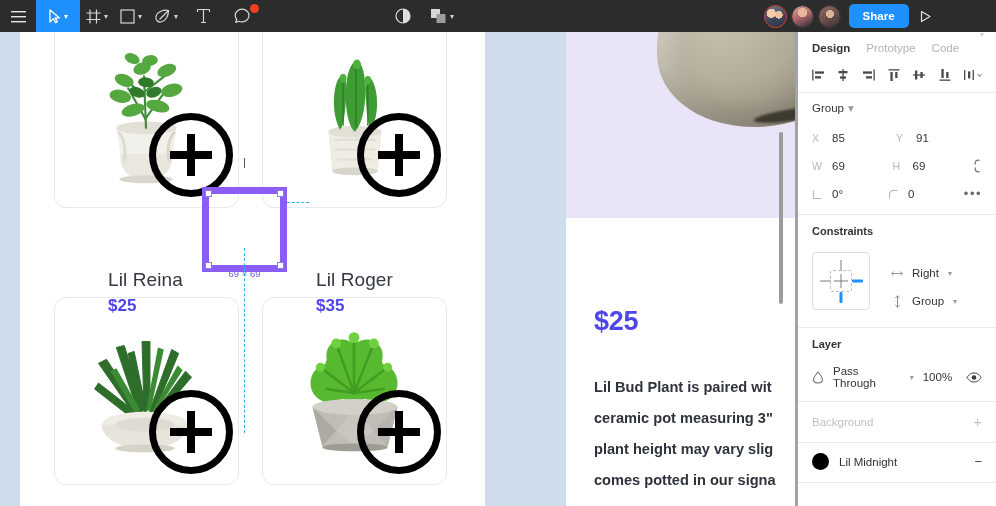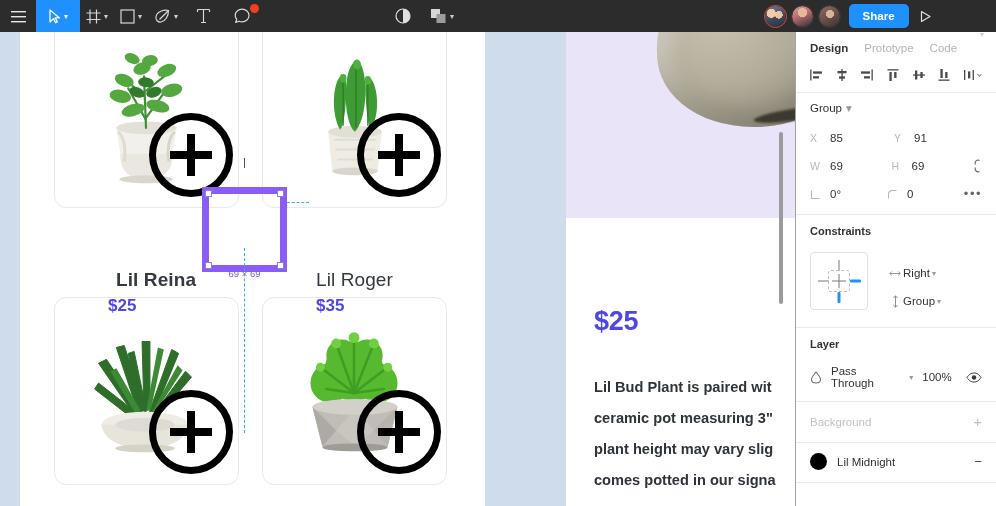--- a/index.html
+++ b/index.html
@@ -124,21 +124,21 @@
   .plus.p3 { left: 94px; top: 92px; }
   .plus.p4 { left: 94px; top: 92px; }
 
   .card-title {
     position: absolute; font-size: 19px; color: #333842;
     letter-spacing: .1px;
   }
   .card-price {
     position: absolute; font-size: 17px; font-weight: bold; color: #4f46e9;
   }
-  .t1 { left: 62px;  top: 237px; font-weight: bold; }
+  .t1 { left: 54px;  top: 237px; }
   .pr1{ left: 54px;  top: 264px; }
   .t2 { left: 262px; top: 237px; }
   .pr2{ left: 262px; top: 264px; }
 
   
   .sel {
     position: absolute; left: 148px; top: 131px;
     width: 85px; height: 85px;
     border: 7px solid #8b5cf6; box-sizing: border-box; margin-top: 24px;
   }
@@ -212,21 +212,21 @@
     position: absolute; left: 213px; top: 100px;
     width: 4px; height: 172px; border-radius: 2px;
     background: #9b9b9b;
   }
 
   
   .panel {
     position: absolute; top: 32px; right: 0;
     width: 201px; height: 474px;
     background: #ffffff;
-    border-left: 1px solid #a3a3a3;
+    border-left: 3px solid #a3a3a3;
     font-size: 11px; color: #333;
   }
   .tabs {
     display: flex; align-items: center; gap: 16px;
     height: 32px; padding: 0 14px;
   }
   .tab { font-size: 11.5px; color: #b3b3b3; cursor: pointer; }
   .tab.active { color: #333333; font-weight: bold; }
 
   .align-row {
@@ -264,21 +264,21 @@
     width: 22px; height: 22px; border: 1px dashed #bdbdbd; border-radius: 3px;
   }
   .cbox .center::before { content:""; position:absolute; left:50%; top:3px; bottom:3px; width:1px; background:#7a7a7a; transform:translateX(-50%); }
   .cbox .center::after  { content:""; position:absolute; top:50%; left:3px; right:3px; height:1px; background:#7a7a7a; transform:translateY(-50%); }
   .cbox .arm { position: absolute; background: #7a7a7a; }
   .cbox .arm.top { left: 50%; top: 7px; width: 1px; height: 11px; transform: translateX(-50%); }
   .cbox .arm.left { top: 50%; left: 7px; height: 1px; width: 11px; transform: translateY(-50%); }
   .cbox .arm.right { top: 50%; right: 6px; height: 3px; width: 11px; transform: translateY(-50%); background: #1e90ff; border-radius: 1px; }
   .cbox .arm.bottom { left: 50%; bottom: 6px; width: 3px; height: 11px; transform: translateX(-50%); background: #1e90ff; border-radius: 1px; }
   .cdrops { display: inline-block; vertical-align: top; margin-left: 18px; padding-top: 7px; }
-  .cdrop { display: flex; align-items: center; gap: 2px; height: 28px; cursor: pointer; }
+  .cdrop { display: flex; align-items: center; gap: 9px; height: 28px; cursor: pointer; }
   .cdrop .ci { width: 12px; color: #8d8d8d; display: flex; align-items: center; justify-content: center; }
   .cdrop .ct { font-size: 11.5px; color: #333; }
 
   .layer-row { display: flex; align-items: center; padding: 2px 14px 12px; gap: 9px; }
   .layer-row .blend { font-size: 11.5px; color: #333; cursor: pointer; }
   .layer-row .op { margin-left: auto; font-size: 11.5px; color: #333; cursor: text; }
   .layer-row .eye { width: 22px; display: flex; justify-content: flex-end; cursor: pointer; color: #333; }
 
   .bg-head { padding: 12px 14px 13px; display: flex; align-items: center; justify-content: space-between; }
   .bg-head .t { font-size: 11.5px; color: #c2c2c2; }

